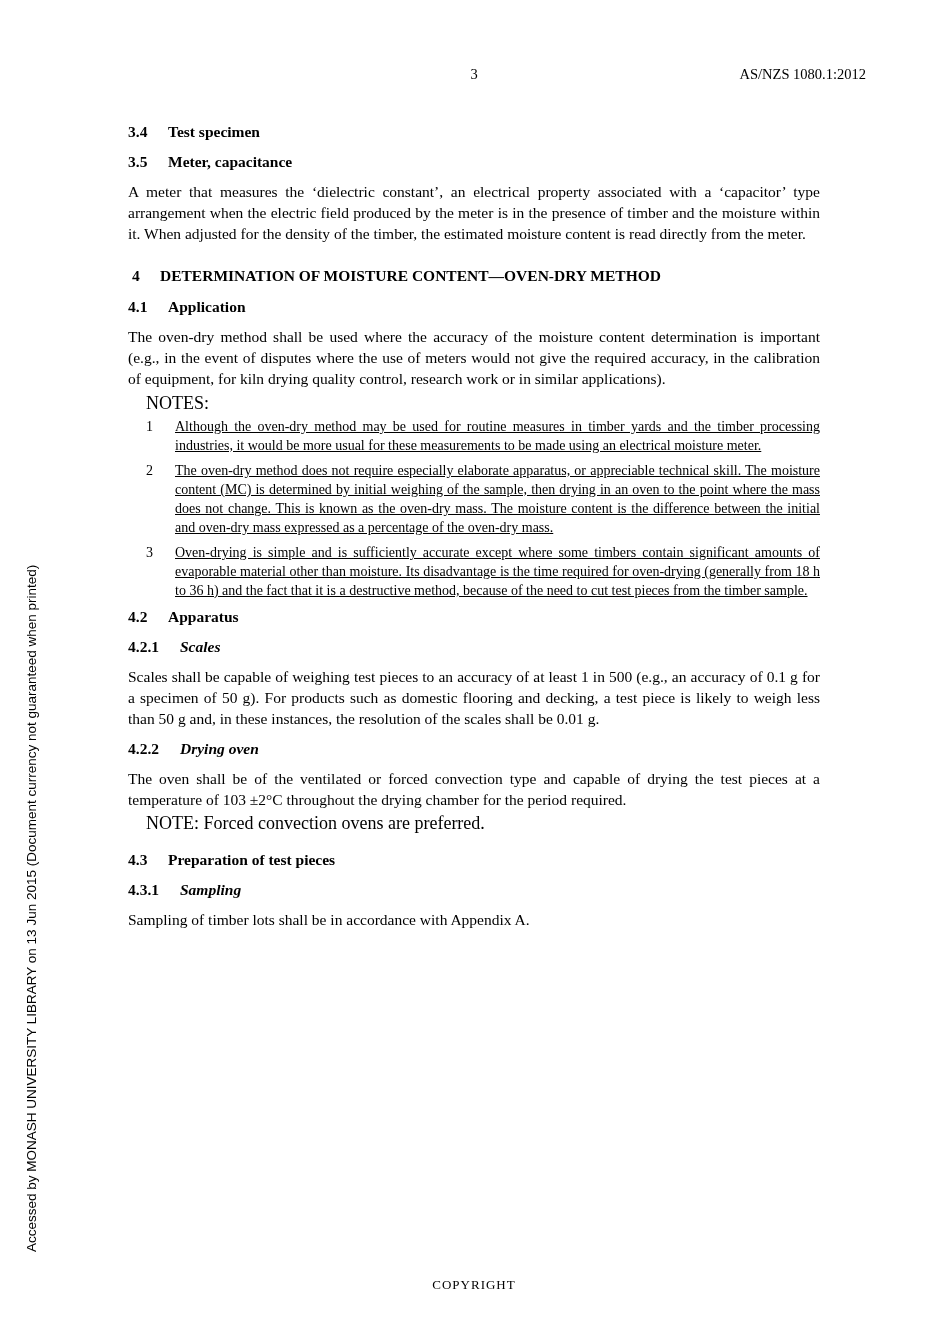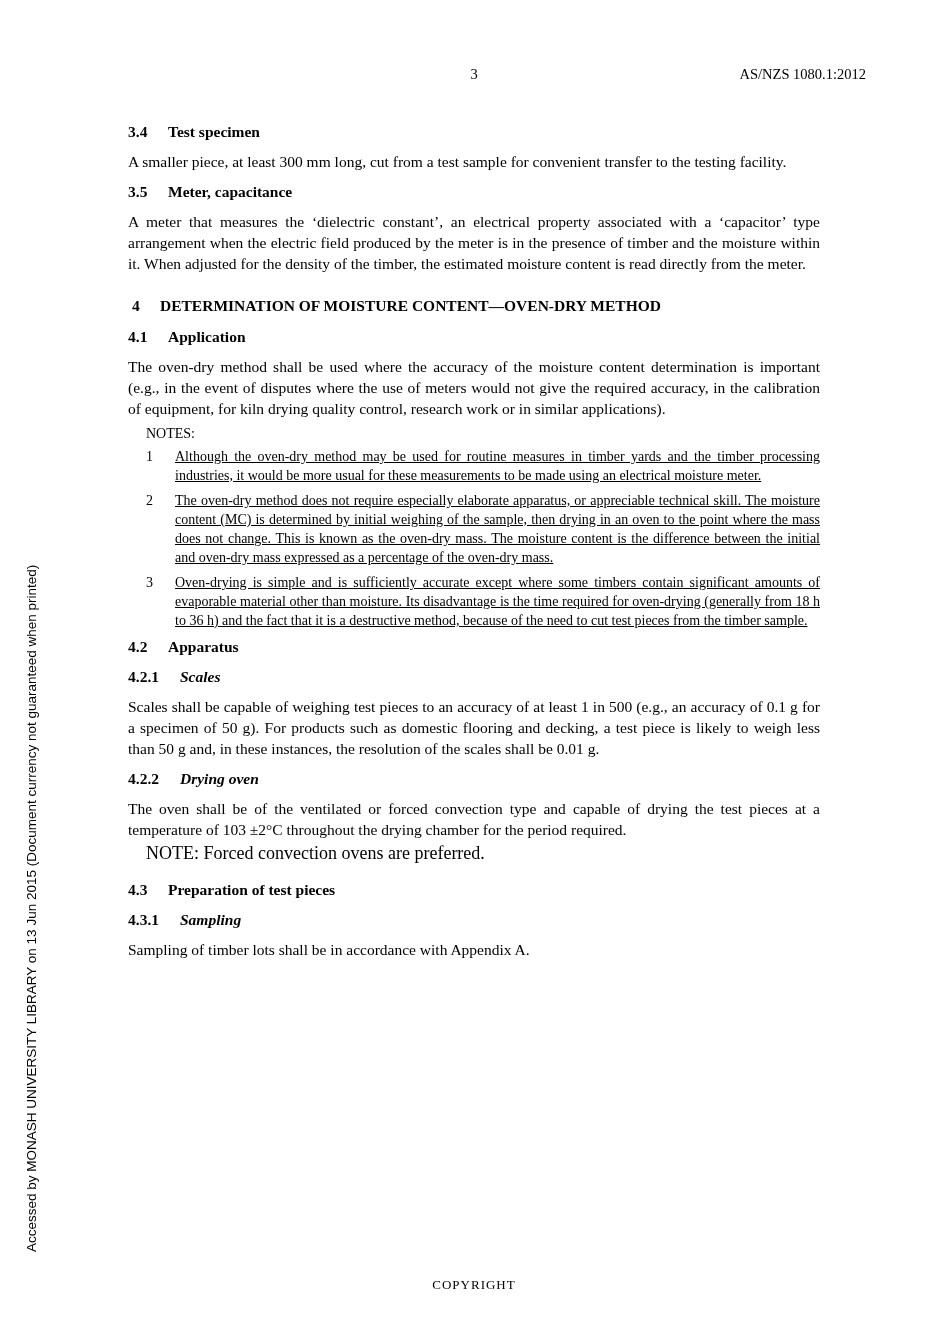--- a/index.html
+++ b/index.html
@@ -36,21 +36,21 @@
   .cnum-wide { display:inline-block; min-width:52px; }
   .cnum-short { display:inline-block; min-width:28px; }
   .sctitle { font-style:italic; font-weight:bold; }
 
   p.body {
     font-size:15.5px; line-height:21px; text-align:justify;
     margin:0 0 9px;
   }
 
   .notes-label {
-    font-size:14px; line-height:19px; margin:-4px 0 4px; padding-left:18px;
+    font-size:18px; line-height:19px; margin:-4px 0 4px; padding-left:18px;
   }
   .note-item {
     display:flex; font-size:14px; line-height:19px; margin:0 0 6px;
   }
   .note-num  { flex:0 0 29px; margin-left:18px; }
   .note-text { flex:1; text-align:justify;text-decoration:underline; }
 
   p.single-note {
     font-size:18px; line-height:19px; margin:-5px 0 16px; padding-left:18px;
   }
@@ -71,21 +71,20 @@
     <div class="doc-ref">AS/NZS 1080.1:2012</div>
   </div>
 
   <div class="sidebar">Accessed by MONASH UNIVERSITY LIBRARY on 13 Jun 2015 (Document currency not guaranteed when printed)</div>
 
   <div class="content">
 
     <h3 class="clause first">
       <span class="cnum">3.4</span><span>Test specimen</span>
     </h3>
-    <p class="body">A smaller piece, at least 300 mm long, cut from a test sample for convenient transfer to the testing facility.</p>
 
     <h3 class="clause">
       <span class="cnum">3.5</span><span>Meter, capacitance</span>
     </h3>
     <p class="body">A meter that measures the ‘dielectric constant’, an electrical property associated with a ‘capacitor’ type arrangement when the electric field produced by the meter is in the presence of timber and the moisture within it. When adjusted for the density of the timber, the estimated moisture content is read directly from the meter.</p>
 
 
     <h2 class="section">
       <span class="cnum-short">4</span><span>DETERMINATION OF MOISTURE CONTENT—OVEN-DRY METHOD</span>
     </h2>

